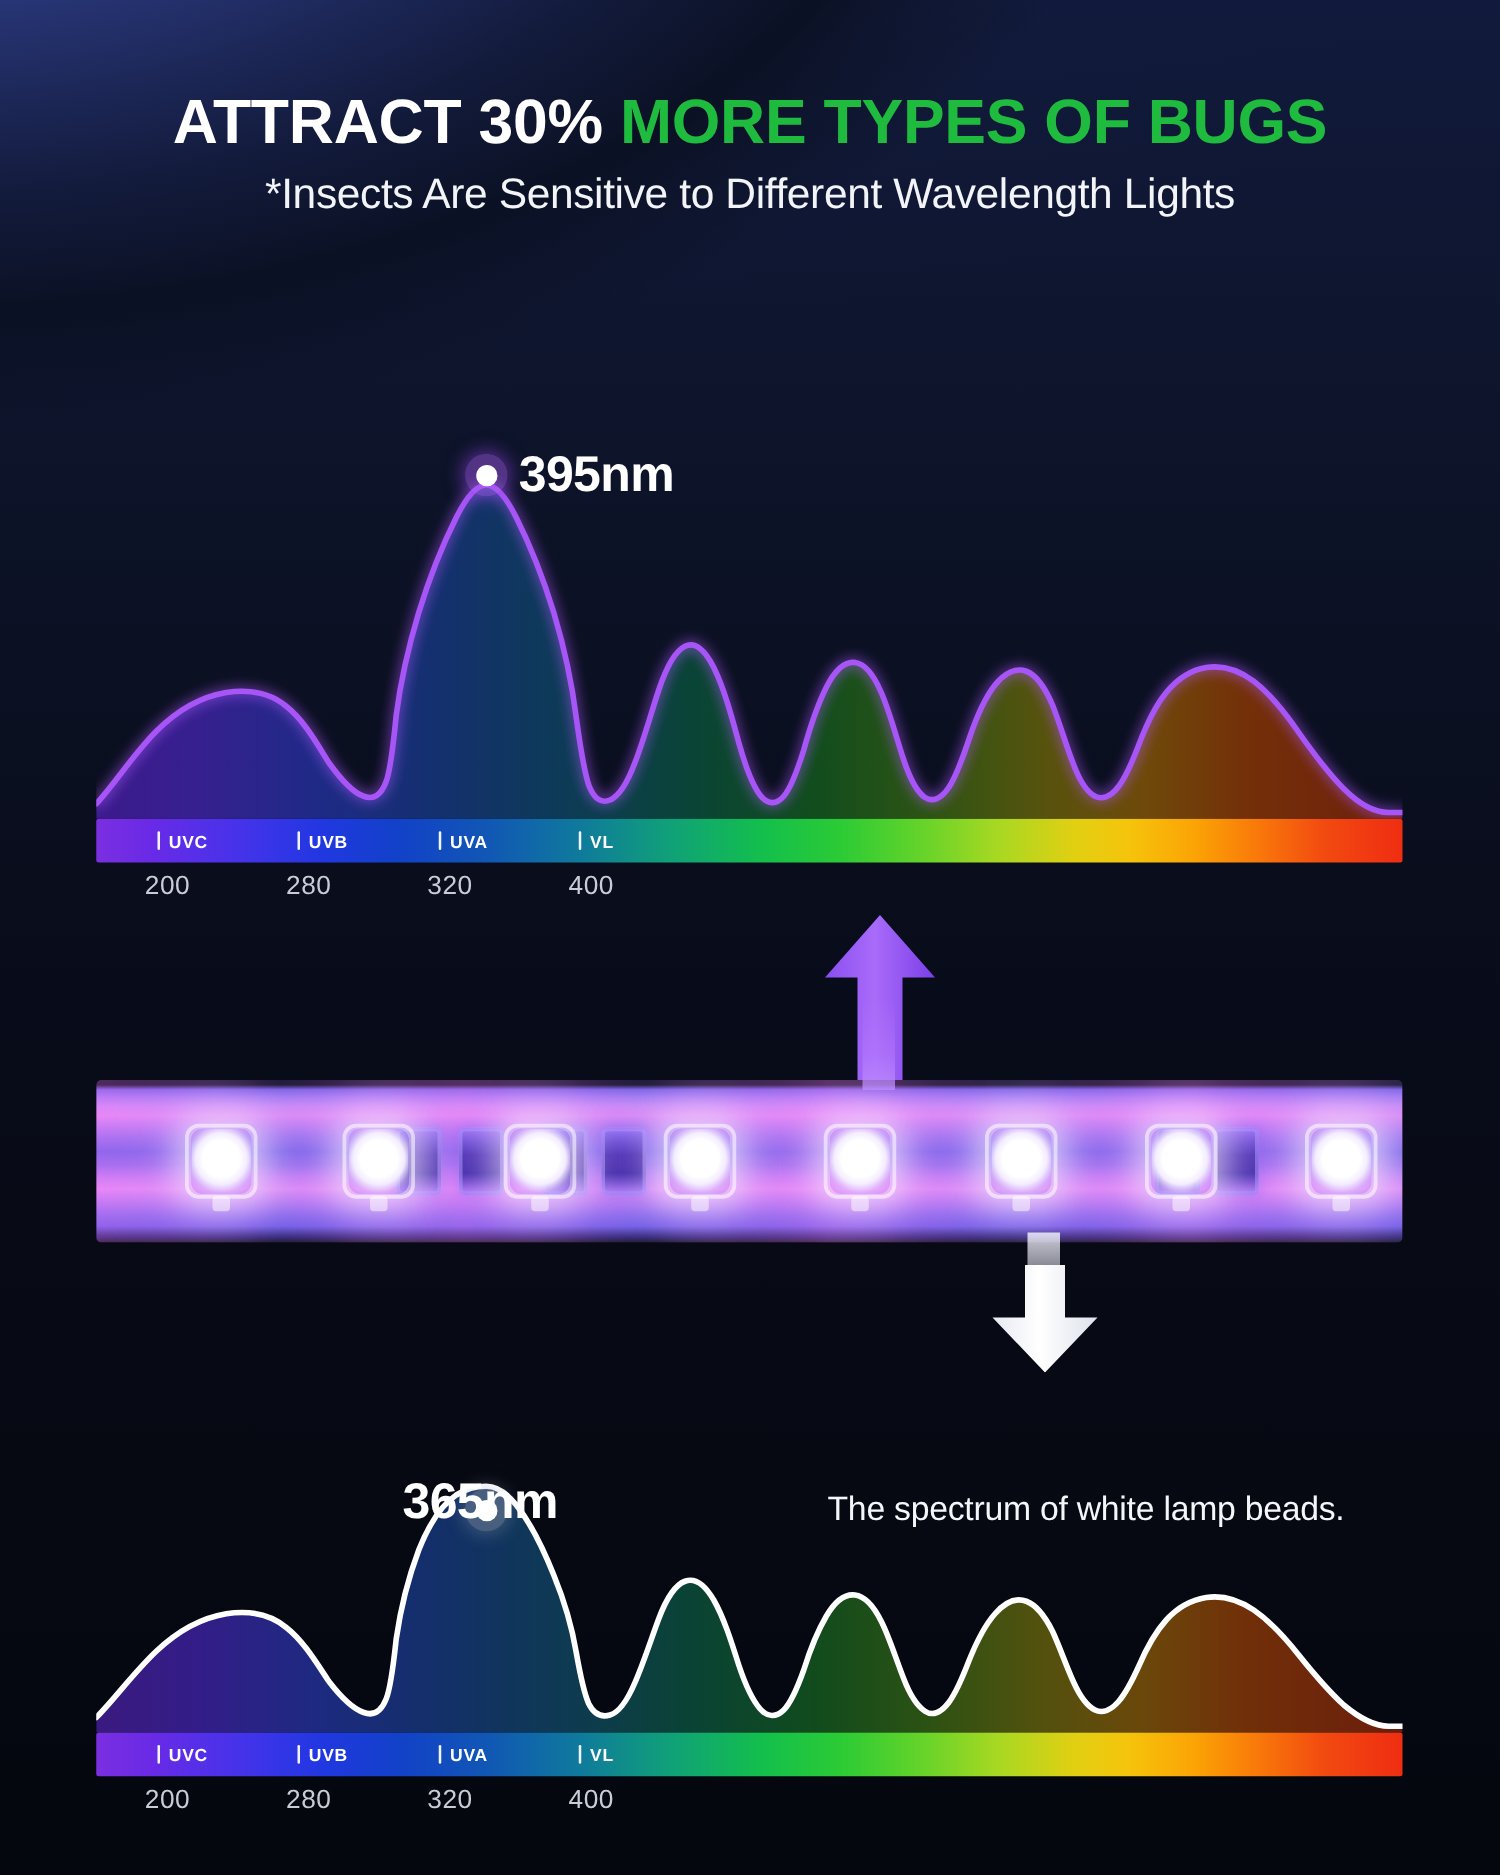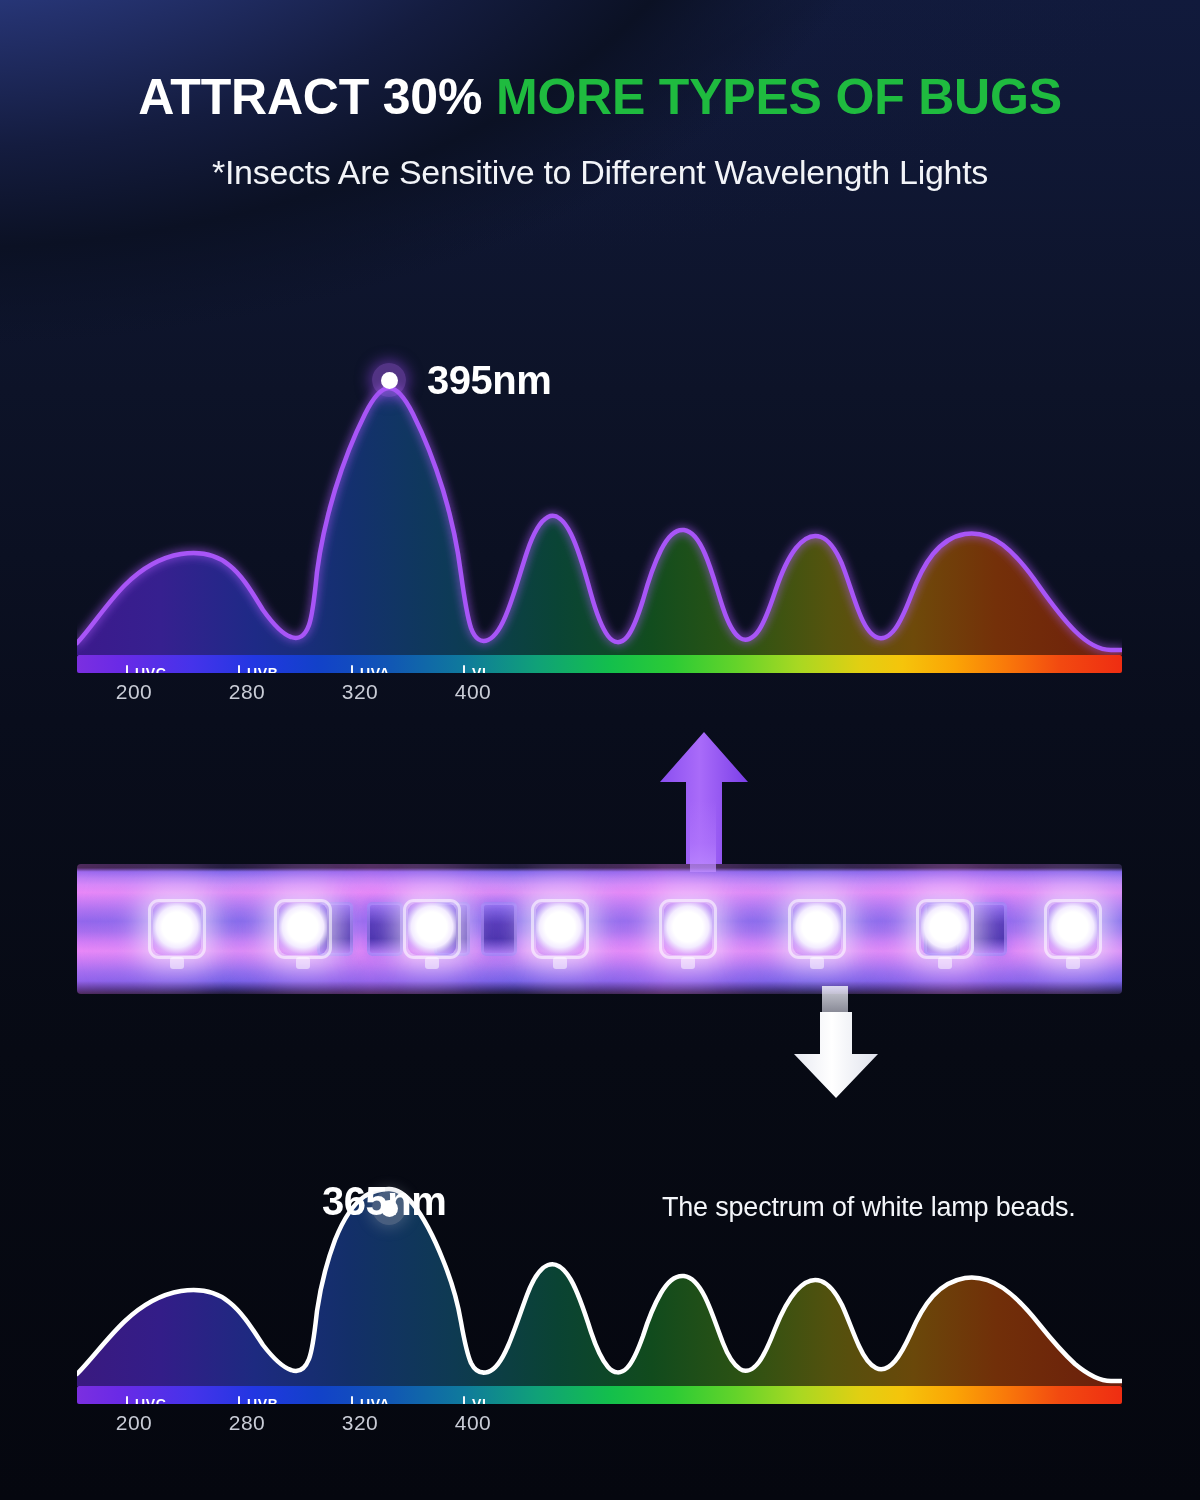--- a/index.html
+++ b/index.html
@@ -17,32 +17,32 @@
 
   
   .headline{
     position:absolute;left:0;right:0;top:72px;text-align:center;
     font-size:50px;font-weight:bold;letter-spacing:-0.2px;line-height:1;
     white-space:nowrap;
   }
   .headline .w{color:#ffffff;}
   .headline .g{color:#1fbb3f;}
   .subline{
-    position:absolute;left:0;right:0;top:155px;text-align:center;
+    position:absolute;left:0;right:0;top:138px;text-align:center;
     font-size:34px;color:#f2f4f8;line-height:1;white-space:nowrap;
     letter-spacing:-0.3px;
   }
 
   
   .chart{position:absolute;left:77px;width:1045px;}
   .chart .plot{position:relative;width:1045px;}
   .chart svg{display:block;width:1045px;}
 
   .specbar{
-    position:relative;width:1045px;height:18px;border-radius:2px;
+    position:relative;width:1045px;height:35px;border-radius:2px;
     background:linear-gradient(90deg,
       #7b2fe0 0%,
       #6a2ae6 4%,
       #4533ea 11%,
       #2237e2 17%,
       #1241c9 23%,
       #1157b4 30%,
       #0f7a9c 37%,
       #10a178 44%,
       #13bf4c 51%,
@@ -181,21 +181,21 @@
                 <feMergeNode in="SourceGraphic"></feMergeNode>
               </feMerge>
           </filter>
         </defs>
         <path d="M0,290 L0,283 C14,268 30,243 48,225 C66,207 86,197 104,194 C124,191 140,195 152,205 C166,216 176,234 186,250 C196,264 205,274 214,277 C222,280 228,276 232,265 C236,254 238,232 240,212 C243,189 249,160 258,130 C266,104 276,78 288,54 C296,38 304,28 312,28 C320,28 328,38 336,54 C348,78 358,104 366,130 C375,160 381,190 384,214 C387,236 390,256 394,268 C398,279 404,283 411,280 C418,277 425,266 431,250 C438,232 444,210 450,192 C456,174 463,161 471,157 C479,153 487,160 494,174 C502,190 508,212 514,234 C519,252 525,268 531,276 C537,284 544,284 550,277 C556,270 561,256 566,240 C571,222 577,204 584,190 C591,176 599,169 607,170 C615,171 622,180 628,194 C635,210 640,230 646,248 C651,263 657,274 663,278 C669,282 676,279 682,270 C688,261 693,247 698,232 C704,214 711,198 719,188 C727,178 736,174 744,177 C752,180 759,190 765,204 C771,219 776,237 782,252 C787,265 793,274 799,277 C805,280 812,277 818,269 C824,261 829,249 834,236 C840,220 847,205 856,194 C865,183 876,176 888,174 C901,172 914,176 926,185 C939,195 951,210 962,226 C974,243 986,259 998,271 C1010,283 1022,290 1034,290 L1045,290 L1045,295 L0,295 Z" fill="url(#fillTop)"></path>
         <path d="M0,283 C14,268 30,243 48,225 C66,207 86,197 104,194 C124,191 140,195 152,205 C166,216 176,234 186,250 C196,264 205,274 214,277 C222,280 228,276 232,265 C236,254 238,232 240,212 C243,189 249,160 258,130 C266,104 276,78 288,54 C296,38 304,28 312,28 C320,28 328,38 336,54 C348,78 358,104 366,130 C375,160 381,190 384,214 C387,236 390,256 394,268 C398,279 404,283 411,280 C418,277 425,266 431,250 C438,232 444,210 450,192 C456,174 463,161 471,157 C479,153 487,160 494,174 C502,190 508,212 514,234 C519,252 525,268 531,276 C537,284 544,284 550,277 C556,270 561,256 566,240 C571,222 577,204 584,190 C591,176 599,169 607,170 C615,171 622,180 628,194 C635,210 640,230 646,248 C651,263 657,274 663,278 C669,282 676,279 682,270 C688,261 693,247 698,232 C704,214 711,198 719,188 C727,178 736,174 744,177 C752,180 759,190 765,204 C771,219 776,237 782,252 C787,265 793,274 799,277 C805,280 812,277 818,269 C824,261 829,249 834,236 C840,220 847,205 856,194 C865,183 876,176 888,174 C901,172 914,176 926,185 C939,195 951,210 962,226 C974,243 986,259 998,271 C1010,283 1022,290 1034,290 L1045,290" fill="none" stroke="#a855f7" stroke-width="4.5" stroke-linecap="round" stroke-linejoin="round" filter="url(#glowP)"></path>
       </svg>
       <div class="dot purple" style="left:312px;top:20px;">
           <i></i>
         </div>
-      <div class="peaklabel" style="left:338px;top:0px;margin-left:12px;">395nm</div>
+      <div class="peaklabel" style="left:338px;top:0px;">395nm</div>
     </div>
 
     <div class="specbar">
       <div class="bandlabel" style="left:49px;">
           <span class="tick"></span>
           <span>UVC</span>
         </div>
       <div class="bandlabel" style="left:161px;">
           <span class="tick"></span>
           <span>UVB</span>

